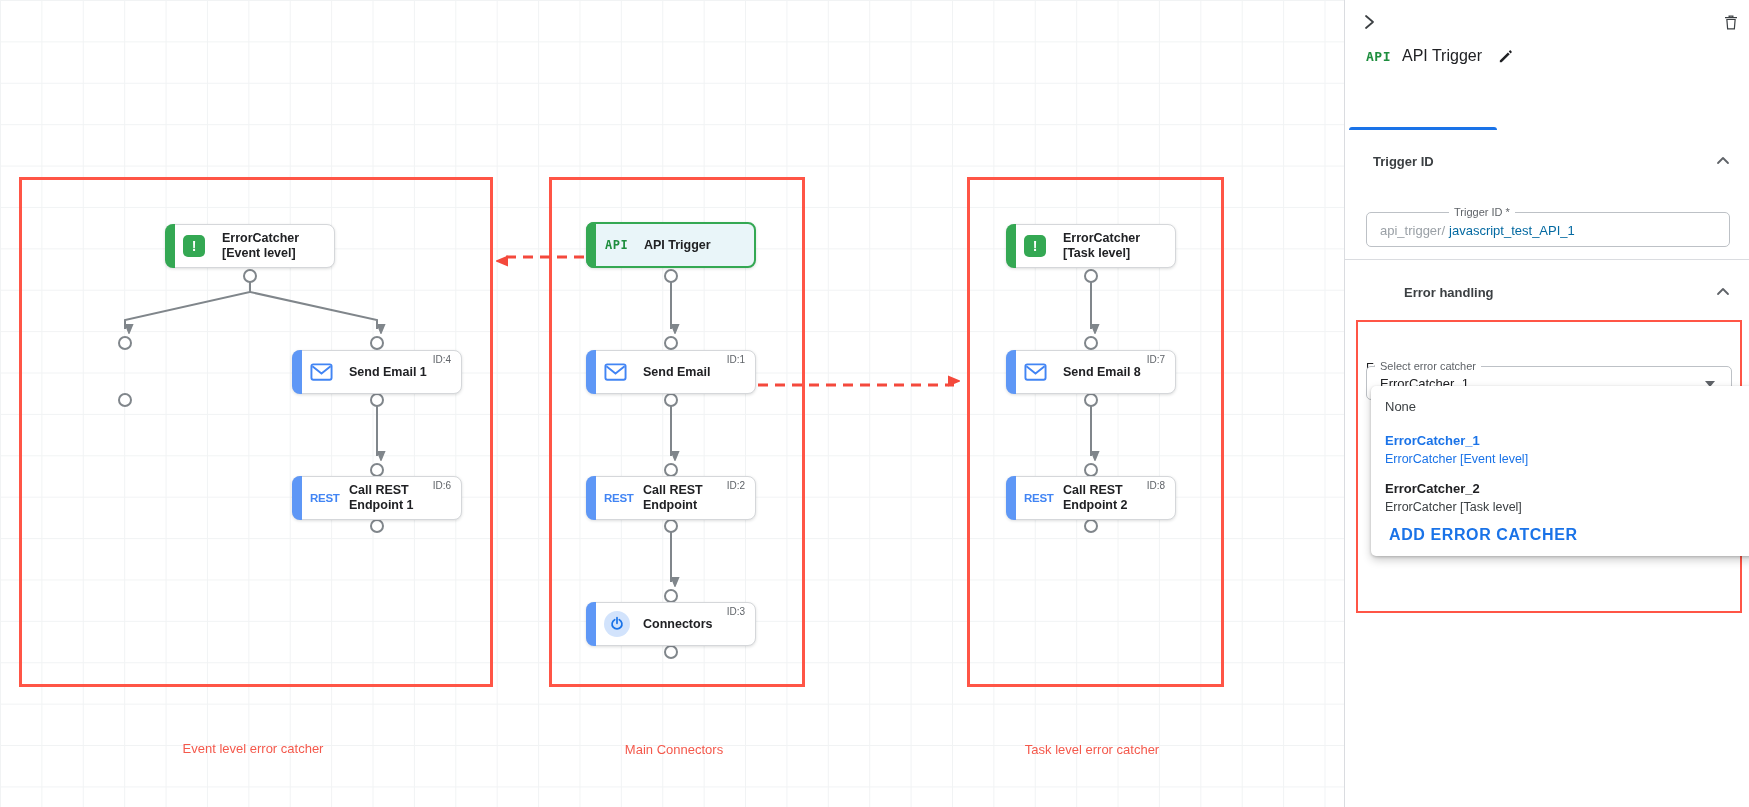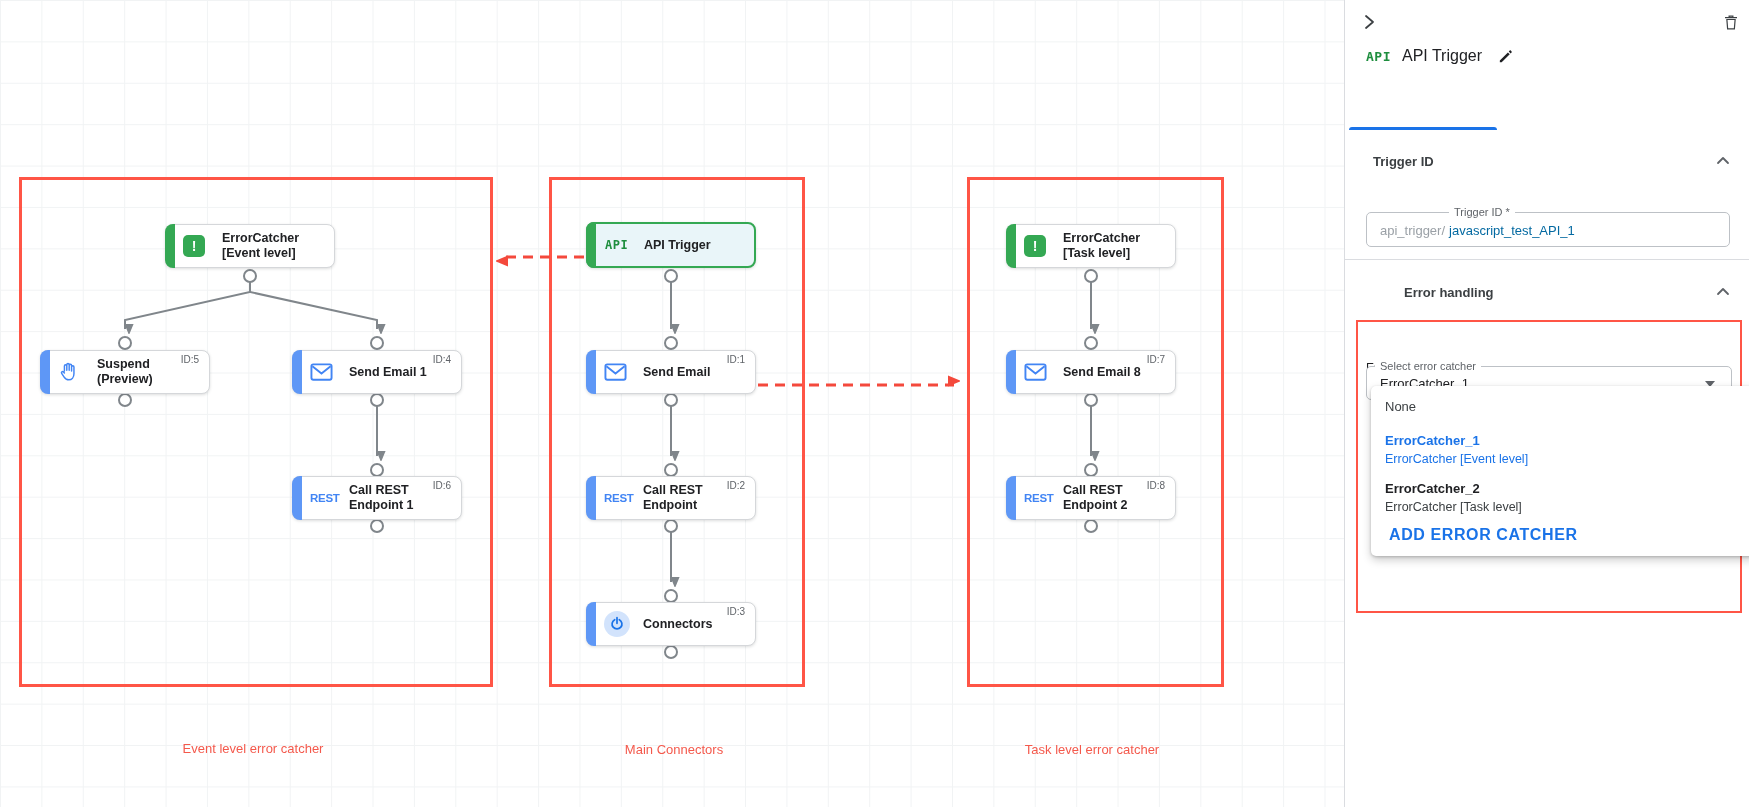--- a/index.html
+++ b/index.html
@@ -130,30 +130,20 @@
     <circle cx="739" cy="258" r="5" fill="#e53935" stroke="none"></circle>
     <circle cx="741" cy="385" r="5" fill="#e53935" stroke="none"></circle>
   </svg>
 
   <div class="node" style="left:165px;top:224px;">
     <span class="bar green"></span>
     <span class="nicon err-ic">!</span>
     <span class="nlabel">ErrorCatcher [Event level]</span>
   </div>
 
-  <div class="node" style="left:40px;top:350px;">
-    <span class="bar blue"></span>
-    <span class="nicon">
-      <svg width="22" height="22" viewBox="0 0 24 24">
-          <path d="M7 11 V5.5 a1.3 1.3 0 0 1 2.6 0 V10 M9.6 10 V4 a1.3 1.3 0 0 1 2.6 0 v6 M12.2 10 V4.8 a1.3 1.3 0 0 1 2.6 0 V11 M14.8 11 V6.5 a1.3 1.3 0 0 1 2.6 0 V14 c0 4-2.5 6.5-5.5 6.5 c-2.5 0-4-1-5.2-3 L4 13.5 c-.8-1.2.8-2.6 2-1.6 L7 13" fill="none" stroke="#4285f4" stroke-width="1.6" stroke-linecap="round" stroke-linejoin="round"></path>
-        </svg>
-    </span>
-    <span class="nlabel">Suspend (Preview)</span>
-    <span class="nid">ID:5</span>
-  </div>
 
   <div class="node" style="left:292px;top:350px;">
     <span class="bar blue"></span>
     <span class="nicon">
       <svg width="23" height="19" viewBox="0 0 24 19">
           <rect x="1.5" y="1.5" width="21" height="16" rx="2" fill="none" stroke="#4285f4" stroke-width="2"></rect>
           <path d="M2.5 3.5 L12 11 L21.5 3.5" fill="none" stroke="#4285f4" stroke-width="2"></path>
         </svg>
     </span>
     <span class="nlabel">Send Email 1</span>

